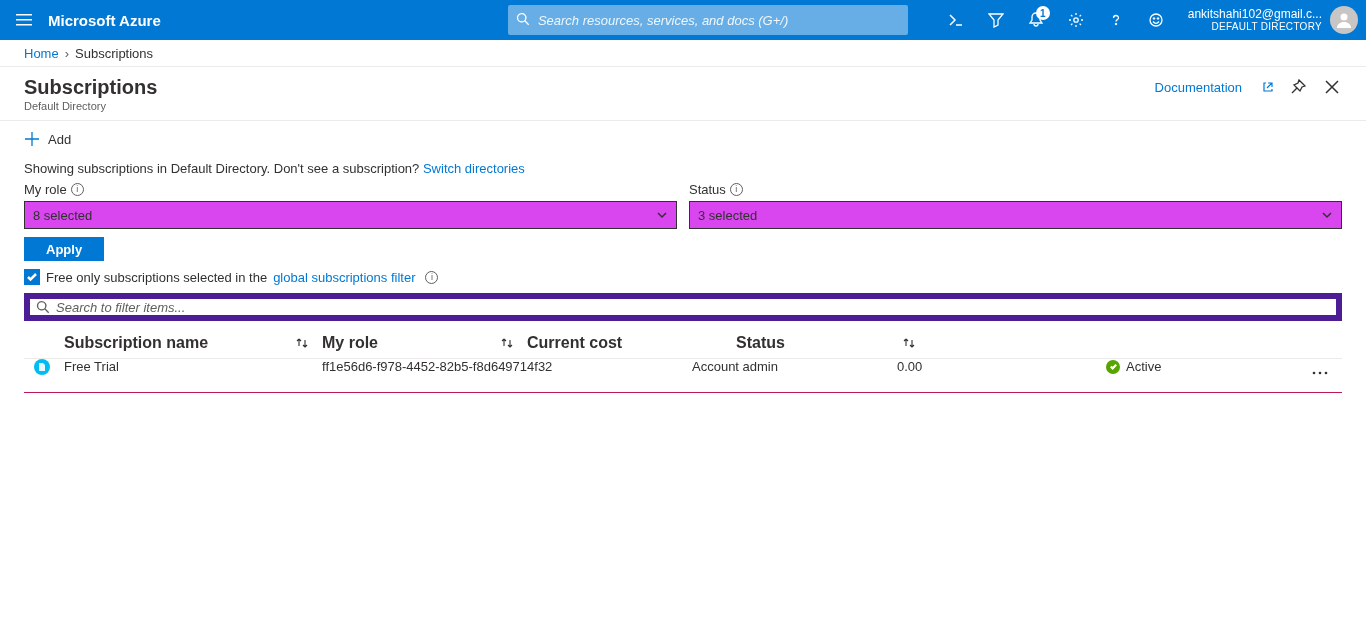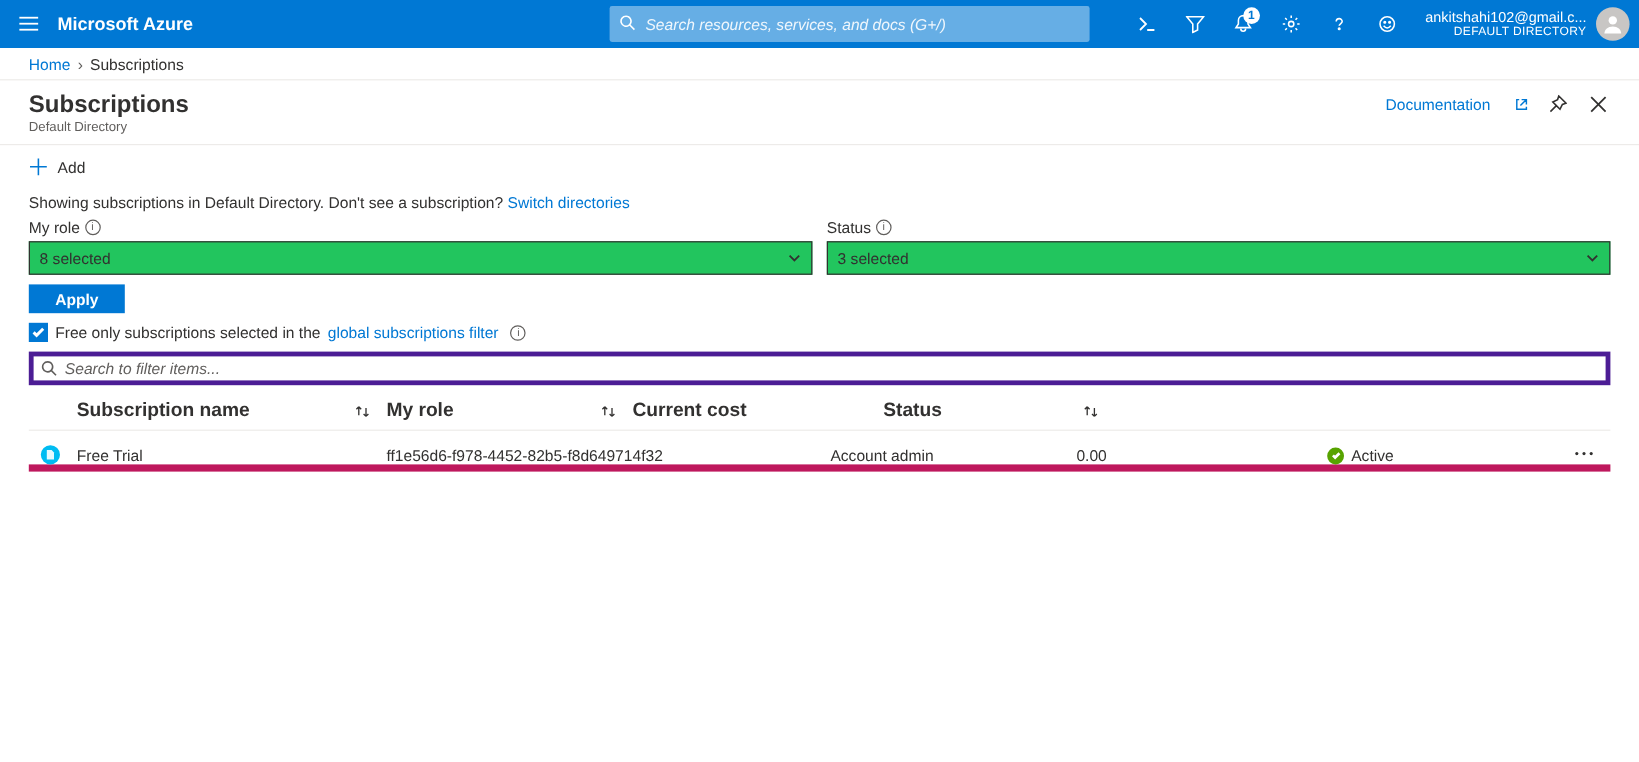--- a/index.html
+++ b/index.html
@@ -53,51 +53,51 @@
 
   
   .msg { padding: 4px 24px 6px 24px; font-size:13px; }
   .msg .link { color:#0078d4; cursor:pointer; }
 
   
   .filters { display:flex; gap:12px; padding: 0 24px; }
   .filter-col { flex:1; }
   .filter-label { font-size:13px; display:flex; align-items:center; gap:4px; margin-bottom:4px; }
   .info-ico { width:13px; height:13px; border:1px solid #605e5c; border-radius:50%; display:inline-flex; align-items:center; justify-content:center; font-size:9px; color:#605e5c; line-height:1; }
-  .dropdown { height:28px; border:1px solid #323130; display:flex; align-items:center; justify-content:space-between; padding:0 8px; cursor:pointer; background:#22c55e; }
+  .dropdown { height:28px; border:1px solid #323130; display:flex; align-items:center; justify-content:space-between; padding:0 8px; cursor:pointer; background:#d946ef; }
   .dropdown svg { width:12px; height:12px; stroke:#323130; fill:none; stroke-width:1.5; }
 
   .apply-row { padding: 8px 24px 6px 24px; }
   .apply-btn { background:#0078d4; color:#fff; border:none; height:24px; padding:0 22px; font-size:13px; cursor:pointer; font-weight:600; }
 
   .checkbox-row { padding: 2px 24px 8px 24px; display:flex; align-items:center; gap:6px; font-size:13px; }
   .cb { width:16px; height:16px; background:#0078d4; border:none; display:inline-flex; align-items:center; justify-content:center; cursor:pointer; }
   .cb svg { width:12px; height:12px; stroke:#fff; fill:none; stroke-width:2.5; }
   .checkbox-row .link { color:#0078d4; cursor:pointer; }
 
   
-  .filter-search { margin: 0 24px 6px 24px; height:28px; border:4px solid #4c1d95; display:flex; align-items:center; padding:0 6px; gap:6px; }
+  .filter-search { margin: 0 24px 6px 24px; height:28px; border:6px solid #4c1d95; display:flex; align-items:center; padding:0 6px; gap:6px; }
   .filter-search svg { width:14px; height:14px; fill:#605e5c; }
   .filter-search input { flex:1; border:none; outline:none; font-size:13px; background:transparent; }
   .filter-search input::placeholder { color:#605e5c; font-style: italic; }
 
   
   .table { margin: 0 24px; }
   .thead { display:flex; align-items:center; height:32px; border-bottom:1px solid #edebe9; font-size:16px; font-weight:600; }
   .col-icon { width:40px; }
   .col-name { flex: 0 0 258px; display:flex; align-items:center; justify-content:space-between; padding-right:12px; }
   .col-id   { flex: 0 0 370px; display:flex; align-items:center; justify-content:space-between; padding-right:12px; }
   .col-role { flex: 0 0 205px; display:flex; align-items:center; justify-content:space-between; padding-right:12px; }
   .col-cost { flex: 0 0 209px; display:flex; align-items:center; justify-content:space-between; padding-right:12px; }
   .col-status { flex: 0 0 193px; display:flex; align-items:center; justify-content:space-between; padding-right:12px; }
   .col-more { flex:1; display:flex; justify-content:flex-end; padding-right:6px; }
   .sort { width:16px; height:16px; cursor:pointer; display:inline-flex; align-items:center; justify-content:center; }
   .sort svg { width:14px; height:14px; stroke:#323130; fill:none; }
 
-  .trow { display:flex; align-items:flex-end; height:34px; border-bottom:6px solid #be185d; font-size:13px; }
+  .trow { display:flex; align-items:flex-start; height:34px; border-bottom:1px solid #be185d; font-size:13px; }
   .sub-icon { width:16px; height:16px; background:#00bcf2; border-radius:50%; margin-left:10px; display:inline-flex; align-items:center; justify-content:center; }
   .sub-icon svg { width:10px; height:10px; fill:#fff; }
   .status-ok { width:14px; height:14px; background:#57a300; border-radius:50%; display:inline-flex; align-items:center; justify-content:center; margin-right:6px; }
   .status-ok svg { width:9px; height:9px; stroke:#fff; fill:none; stroke-width:2.5; }
   .more-btn { cursor:pointer; padding:4px 8px; }
   .more-btn svg { width:16px; height:4px; fill:#323130; }
 </style>
 </head>
 <body>
 

